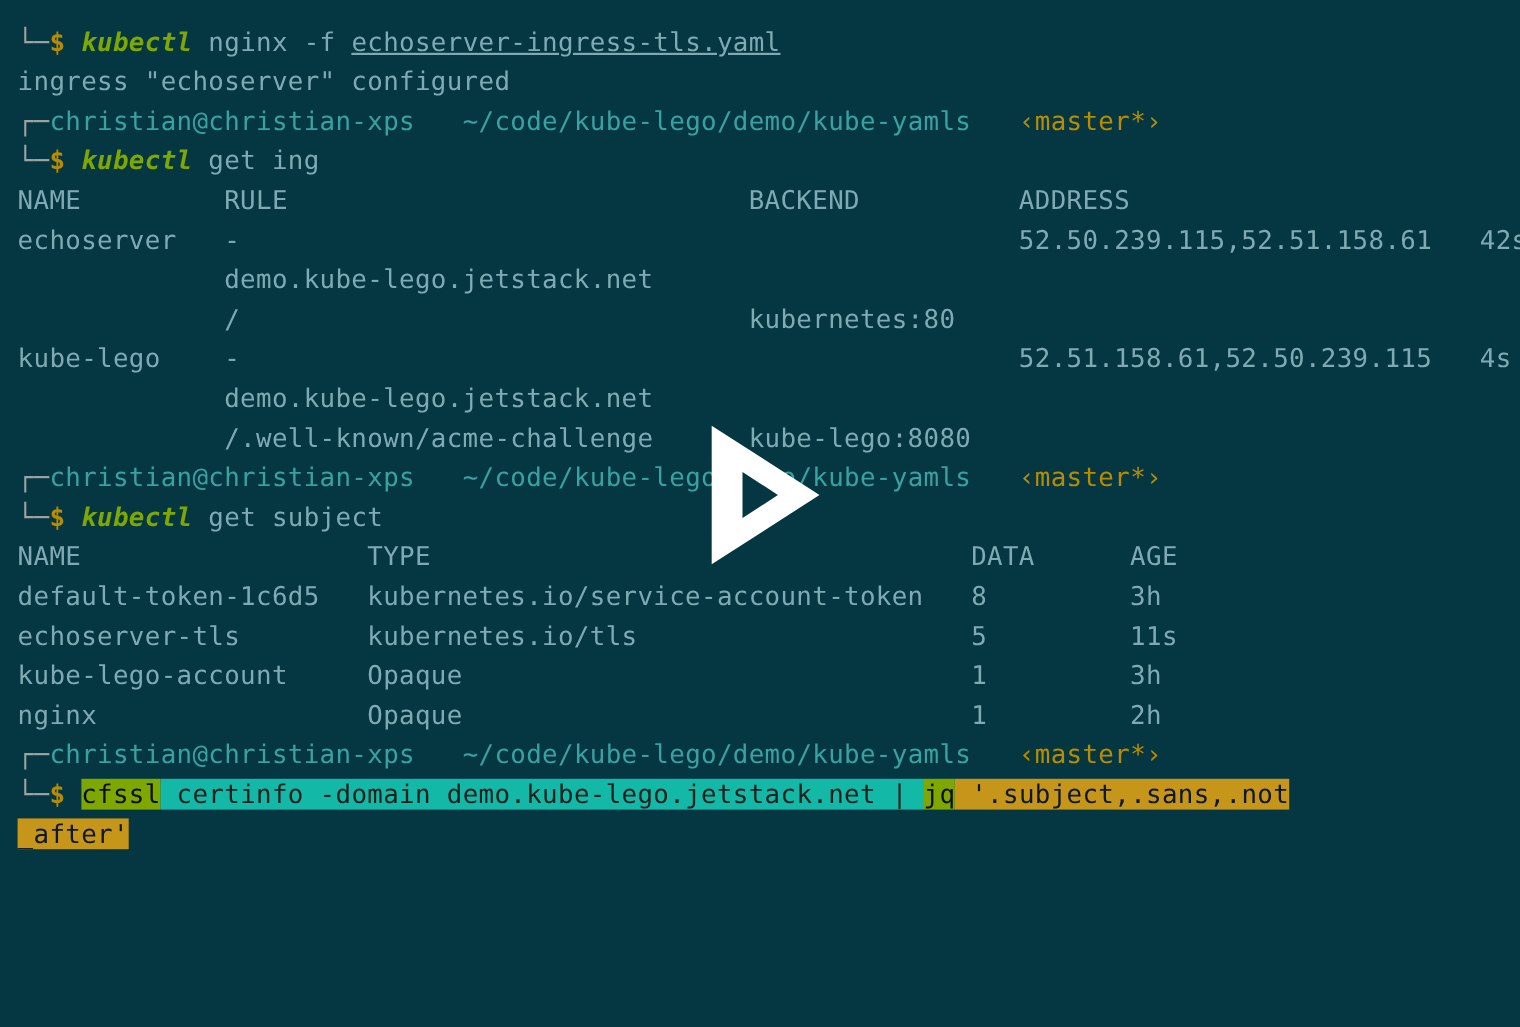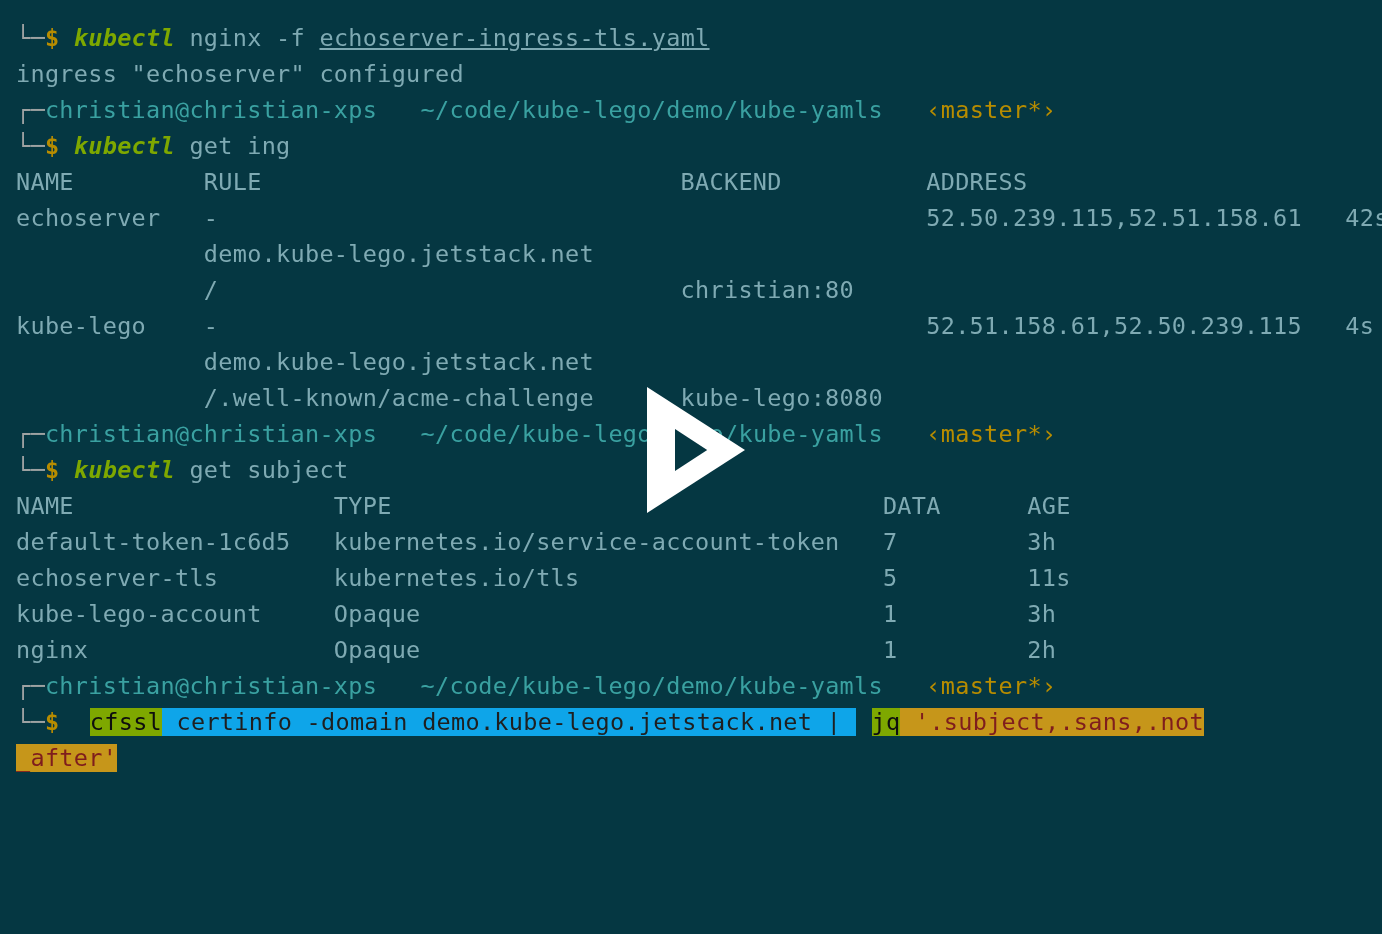--- a/index.html
+++ b/index.html
@@ -19,23 +19,23 @@
     padding: 20px 16px 16px 16px;
     white-space: pre;
     color: #7faab3;
   }
   .cmd { color: #7ea800; font-weight: 600; font-style: italic; }
   .b-teal { color: #3aa1a1; font-weight: 400; }
   .yellow { color: #b78c00; }
   .bold { font-weight: 700; }
   .underline { text-decoration: underline; }
   .bracket { color: #9ea2a2;font-weight:700; }
-  .hl-green { background: #7ea800; color: #0e0e0e; margin-left: 16px; }
-  .hl-gray  { background: #0ea5e9; color: #1f1f1f; }
-  .hl-yellow{ background: #c6961a; color: #7f1d1d; }
+  .hl-green { background: #7ea800; color: #0e0e0e; }
+  .hl-gray  { background: #14b8a6; color: #1f1f1f; }
+  .hl-yellow{ background: #c6961a; color: #0f172a; }
   .play {
     position: absolute;
     left: 619px;
     top: 380px;
     width: 0; height: 0;
     cursor: pointer;
   }
   .play svg { display:block; }
   .container { position: relative; width:1382px; height:934px; }
 </style>
@@ -43,28 +43,28 @@
 <body>
 
 <div class="container">
 <div class="terminal"><span class="bracket">└─</span><span class="yellow bold">$ </span><span class="cmd">kubectl</span><span> nginx -f </span><span class="underline">echoserver-ingress-tls.yaml</span>
 <span>ingress "echoserver" configured</span>
 <span class="bracket">┌─</span><span class="b-teal">christian@christian-xps</span><span>   </span><span class="b-teal">~/code/kube-lego/demo/kube-yamls</span><span>   </span><span class="yellow">‹master*›</span>
 <span class="bracket">└─</span><span class="yellow bold">$ </span><span class="cmd">kubectl</span><span> get ing</span>
 <span>NAME         RULE                             BACKEND          ADDRESS                         AGE</span>
 <span>echoserver   -                                                 52.50.239.115,52.51.158.61   42s</span>
 <span>             demo.kube-lego.jetstack.net                       </span>
-<span>             /                                christian:80    </span>
+<span>             /                                kubernetes:80    </span>
 <span>kube-lego    -                                                 52.51.158.61,52.50.239.115   4s</span>
 <span>             demo.kube-lego.jetstack.net                       </span>
 <span>             /.well-known/acme-challenge      kube-lego:8080   </span>
 <span class="bracket">┌─</span><span class="b-teal">christian@christian-xps</span><span>   </span><span class="b-teal">~/code/kube-lego/demo/kube-yamls</span><span>   </span><span class="yellow">‹master*›</span>
 <span class="bracket">└─</span><span class="yellow bold">$ </span><span class="cmd">kubectl</span><span> get subject</span>
 <span>NAME                  TYPE                                  DATA      AGE</span>
-<span>default-token-1c6d5   kubernetes.io/service-account-token   7         3h</span>
+<span>default-token-1c6d5   kubernetes.io/service-account-token   8         3h</span>
 <span>echoserver-tls        kubernetes.io/tls                     5         11s</span>
 <span>kube-lego-account     Opaque                                1         3h</span>
 <span>nginx                 Opaque                                1         2h</span>
 <span class="bracket">┌─</span><span class="b-teal">christian@christian-xps</span><span>   </span><span class="b-teal">~/code/kube-lego/demo/kube-yamls</span><span>   </span><span class="yellow">‹master*›</span>
 <span class="bracket">└─</span><span class="yellow bold">$ </span><span class="hl-green">cfssl</span><span class="hl-gray"> certinfo -domain demo.kube-lego.jetstack.net | </span><span class="hl-green">jq</span><span class="hl-yellow"> '.subject,.sans,.not</span>
 <span class="hl-yellow">_after'</span>
 </div>
 
 <div class="play">
   <svg width="140" height="140" viewBox="0 0 100 100">

